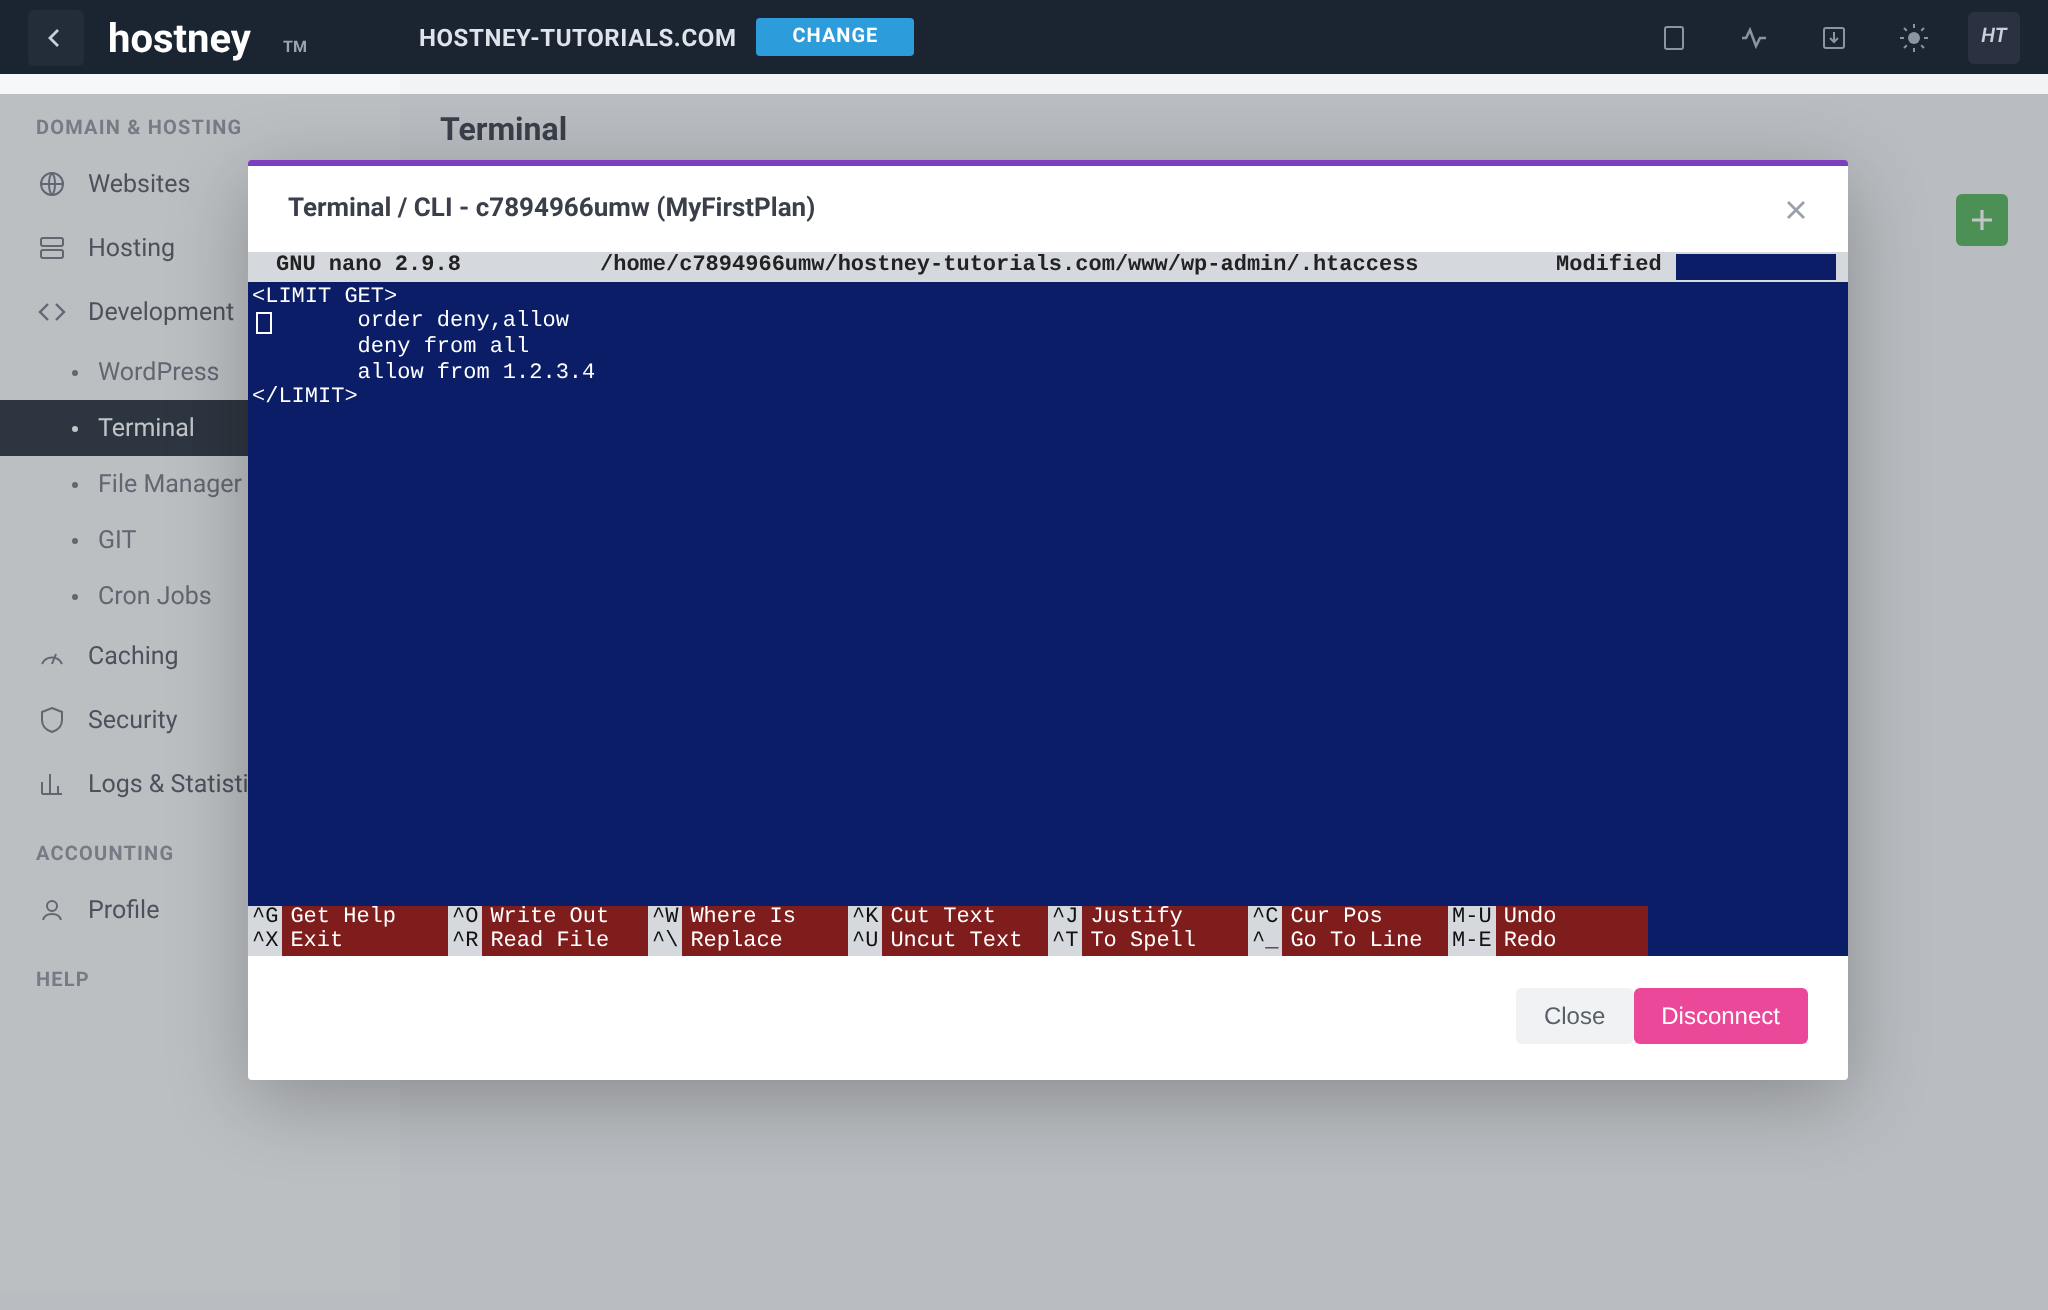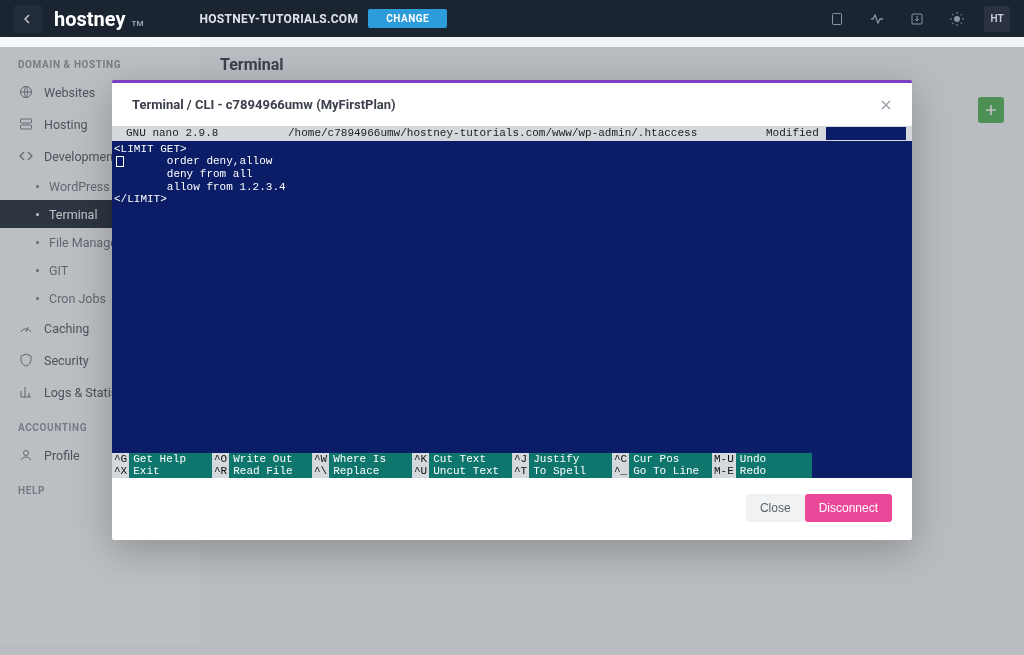--- a/index.html
+++ b/index.html
@@ -1,56 +1,56 @@
 <!DOCTYPE html>
 <html><head>
 <meta charset="utf-8">
 <style>
   *{box-sizing:border-box;margin:0;padding:0;}
   body{font-family:-apple-system,BlinkMacSystemFont,"Segoe UI",Roboto,Arial,sans-serif;font-size:13px;color:#3a3f4a;background:#f1f3f5;width:1024px;height:655px;overflow:hidden;position:relative;}
   
   .topbar{height:37px;background:#1b2431;display:flex;align-items:center;padding:0 14px;color:#c9d0d9;}
   .back-btn{width:28px;height:28px;display:flex;align-items:center;justify-content:center;border-radius:3px;background:rgba(255,255,255,.04);}
   .brand{display:flex;align-items:baseline;font-weight:700;font-size:20px;color:#fff;margin-left:12px;}
-  .brand sup{font-size:8px;margin-left:6px;color:#9aa3af;}
+  .brand sup{font-size:8px;margin-left:16px;color:#9aa3af;}
   .domain-name{font-size:12px;font-weight:700;color:#dfe4ea;margin-left:56px;letter-spacing:.3px;}
   .change-btn{margin-left:10px;background:#2d9cdb;color:#fff;font-size:10px;font-weight:700;padding:4px 18px;border-radius:2px;letter-spacing:.5px;}
-  .topbar-right{margin-left:auto;display:flex;align-items:center;gap:14px;}
+  .topbar-right{margin-left:auto;display:flex;align-items:center;gap:14px;font-style:italic;}
   .top-icon{width:26px;height:26px;display:flex;align-items:center;justify-content:center;color:#8b94a1;border-radius:3px;}
   .avatar{width:26px;height:26px;background:#2a3140;border-radius:3px;display:flex;align-items:center;justify-content:center;font-size:10px;font-weight:600;color:#c9d0d9;}
   
   .app{display:flex;height:calc(655px - 47px);}
   .sidebar{width:200px;background:#f6f7f8;padding:8px 0 0 0;font-size:12.5px;color:#4b515c;overflow:hidden;}
   .side-item{display:flex;align-items:center;gap:10px;height:32px;padding:0 18px;cursor:pointer;}
   .side-sub{display:flex;align-items:center;gap:10px;height:28px;padding:0 18px 0 36px;color:#6b717c;cursor:pointer;}
   .side-sub.active{background:#1b2431;color:#fff;}
   .side-sub .dot{width:3px;height:3px;border-radius:50%;background:currentColor;}
   .side-head{font-size:10px;font-weight:700;letter-spacing:.6px;color:#8a919c;padding:14px 18px 6px;}
   .side-ico{width:16px;height:16px;display:flex;align-items:center;justify-content:center;color:#6b717c;}
   .main{flex:1;padding:18px 20px;position:relative;}
   .page-title{font-size:16px;font-weight:700;color:#2f3540;}
   .add-fab{position:absolute;top:60px;right:20px;width:26px;height:26px;background:#4caf50;border-radius:3px;display:flex;align-items:center;justify-content:center;color:#fff;font-size:16px;}
   
   .overlay{position:absolute;inset:0;top:47px;background:rgba(80,86,94,.35);}
-  .modal{position:absolute;top:80px;left:112px;width:800px;background:#fff;border-top:3px solid #7b3fbf;border-radius:2px;box-shadow:0 10px 40px rgba(0,0,0,.25);}
+  .modal{position:absolute;top:80px;left:124px;width:800px;background:#fff;border-top:3px solid #7b3fbf;border-radius:2px;box-shadow:0 10px 40px rgba(0,0,0,.25);}
   .modal-head{display:flex;align-items:center;padding:14px 20px 14px 20px;}
   .modal-title{font-size:13px;font-weight:700;color:#3a3f4a;}
   .modal-close{margin-left:auto;color:#9aa0a9;font-size:16px;cursor:pointer;}
   .term{margin:0 0 0 0;font-family:"Courier New",monospace;font-size:11px;line-height:1.15;background:#0a1d66;color:#fff;}
-  .term-top{display:flex;background:#d5d8dc;color:#222;padding:1px 6px;font-family:"Courier New",monospace;font-size:11px;}
+  .term-top{display:flex;background:#d5d8dc;color:#222;padding:1px 6px;font-family:"Courier New",monospace;font-size:11px;font-weight:bold;}
   .term-top .tt-left{flex:0 0 170px;}
   .term-top .tt-mid{flex:1;}
   .term-top .tt-right{flex:0 0 60px;text-align:left;background:#d5d8dc;}
   .term-top .tt-pad{flex:0 0 80px;background:#0a1d66;}
   .term-body{min-height:312px;padding:2px 2px;white-space:pre;position:relative;}
   .cursor-box{position:absolute;top:15px;left:4px;width:8px;height:11px;border:1px solid #fff;}
   .term-foot{display:flex;flex-wrap:wrap;font-family:"Courier New",monospace;font-size:11px;}
   .tf-cell{flex:0 0 12.5%;display:flex;}
   .tf-key{background:#d5d8dc;color:#111;padding:0 2px;min-width:16px;}
-  .tf-lab{background:#0f766e;color:#fff;padding:0 4px;flex:1;}
+  .tf-lab{background:#7f1d1d;color:#fff;padding:0 4px;flex:1;}
   .modal-actions{display:flex;justify-content:flex-end;padding:16px 20px 18px;margin-left:15px;}
   .btn{font-size:12px;padding:7px 14px;border-radius:3px;cursor:pointer;border:none;}
   .btn-close{background:#f0f2f4;color:#5a6069;}
   .btn-primary{background:#ec4899;color:#fff;}
   svg{display:block;}
 </style>
 </head>
 <body>
 
 <div class="topbar">

